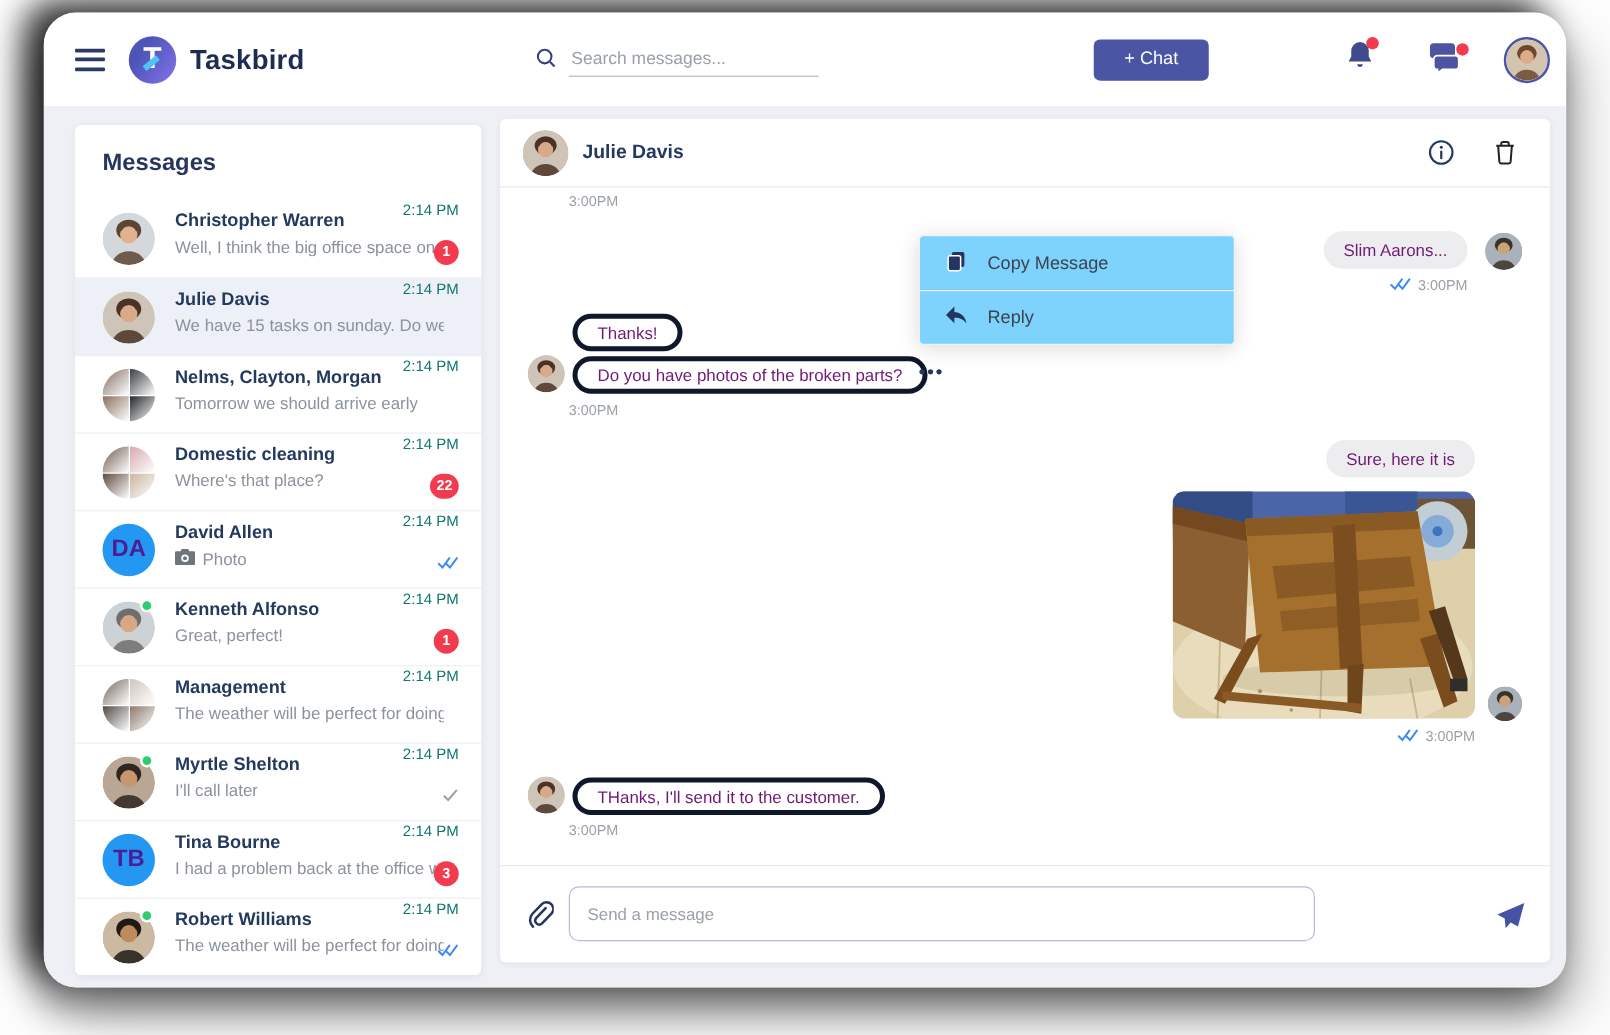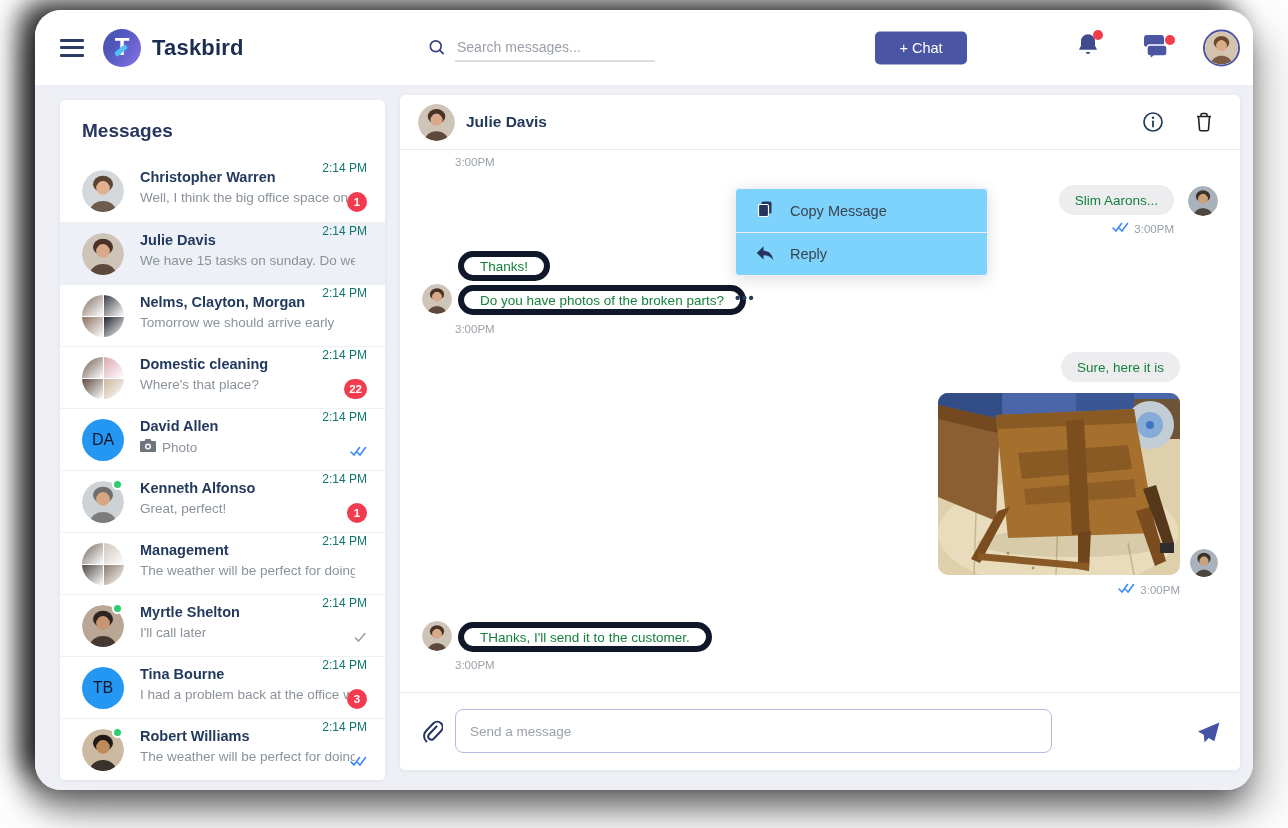--- a/index.html
+++ b/index.html
@@ -34,40 +34,40 @@
 
   
   .sidebar { position:absolute; left:25px; top:15px; width:325px; height:680px; background:#fff; border-radius:5px; box-shadow:0 1px 5px rgba(30,40,90,0.07); overflow:hidden; }
   .sidebar-title { position:absolute; left:22px; top:20px; font-size:19px; font-weight:bold; color:#26365e; }
   .conv-list { position:absolute; left:0; right:0; top:60px; bottom:0; }
   .conv-row { position:relative; height:62px; padding-left:80px; cursor:pointer; border-top:1px solid #eef0f3; background:#fff; }
   .conv-row:first-child { border-top:none; }
   .conv-row.selected { background:#edf0f6; }
   .conv-avatar { position:absolute; left:22px; top:10px; width:42px; height:42px; border-radius:50%; overflow:hidden; }
   .ph-avatar svg, .nav-avatar svg, .msg-avatar svg { display:block; width:100%; height:100%; }
-  .initials-avatar { background:#2497f3; color:#0f172a; display:flex; align-items:center; justify-content:center; font-size:16px; font-weight:normal; }
+  .initials-avatar { background:#2497f3; color:#4c1d95; display:flex; align-items:center; justify-content:center; font-size:19px; font-weight:bold; }
   .grp-avatar { display:grid; grid-template-columns:1fr 1fr; grid-template-rows:1fr 1fr; gap:1px; background:#fff; }
   .online-dot { position:absolute; left:52px; top:8px; width:11px; height:11px; background:#2fcc71; border:2px solid #fff; border-radius:50%; z-index:2; }
   .conv-name { position:absolute; top:9px; font-size:14.5px; font-weight:bold; color:#233a5e; max-width:205px; white-space:nowrap; overflow:hidden; }
   .conv-preview { position:absolute; top:30px; font-size:13.5px; color:#8b929b; max-width:215px; white-space:nowrap; overflow:hidden; display:flex; align-items:center; gap:6px; }
   .conv-time { position:absolute; right:18px; top:1px; font-size:12px; color:#0f766e; }
   .conv-badge { position:absolute; right:18px; top:32px; min-width:20px; height:20px; padding:0 5px; background:#f23b4e; color:#fff; border-radius:10px; font-size:11.5px; font-weight:bold; display:flex; align-items:center; justify-content:center; }
   .conv-ticks { position:absolute; right:18px; top:34px; }
 
   
   .chat-card { position:absolute; left:365px; top:10px; width:840px; height:675px; background:#fff; border-radius:5px; box-shadow:0 1px 5px rgba(30,40,90,0.07); }
   .chat-header { position:absolute; left:0; right:0; top:0; height:55px; border-bottom:1px solid #e8eaed; }
   .chat-header .hdr-avatar { position:absolute; left:18px; top:9px; width:37px; height:37px; border-radius:50%; overflow:hidden; }
   .chat-title { position:absolute; left:66px; top:18px; font-size:15.5px; font-weight:bold; color:#233a5e; }
   .hdr-icon { position:absolute; top:16px; cursor:pointer; }
 
   .messages-pane { position:absolute; left:0; right:0; top:55px; bottom:78px; overflow:hidden; }
   .time-label { position:absolute; font-size:11.5px; color:#9aa1a8; }
-  .bubble { position:absolute; height:30px; display:flex; align-items:center; padding:0 16px; border-radius:16px; font-size:13.5px; color:#15803d; white-space:nowrap; }
-  .bubble.in { background:#fff; border:6px solid #0f172a; }
+  .bubble { position:absolute; height:30px; display:flex; align-items:center; padding:0 16px; border-radius:16px; font-size:13.5px; color:#701a75; white-space:nowrap; }
+  .bubble.in { background:#fff; border:4px solid #0f172a; }
   .bubble.out { background:#ededef; }
   .msg-avatar { position:absolute; border-radius:50%; overflow:hidden; }
   .msg-meta { position:absolute; display:flex; align-items:center; gap:5px; font-size:11.5px; color:#9aa1a8; }
   .more-dots { position:absolute; font-size:15px; font-weight:bold; color:#233a5e; letter-spacing:1.5px; cursor:pointer; }
 
   .context-menu { position:absolute; left:335px; top:38px; width:253px; background:#7dd3fc; border:1px solid #f0f0f2; border-radius:4px; box-shadow:0 3px 16px rgba(0,0,0,0.14); z-index:5; }
   .menu-item { height:43px; display:flex; align-items:center; gap:16px; padding-left:20px; cursor:pointer; font-size:14.5px; color:#3c4250; }
   .menu-item + .menu-item { border-top:1px solid #ededef; }
 
   .photo-msg { position:absolute; left:538px; top:243px; width:242px; height:182px; border-radius:10px; overflow:hidden; cursor:pointer; }

